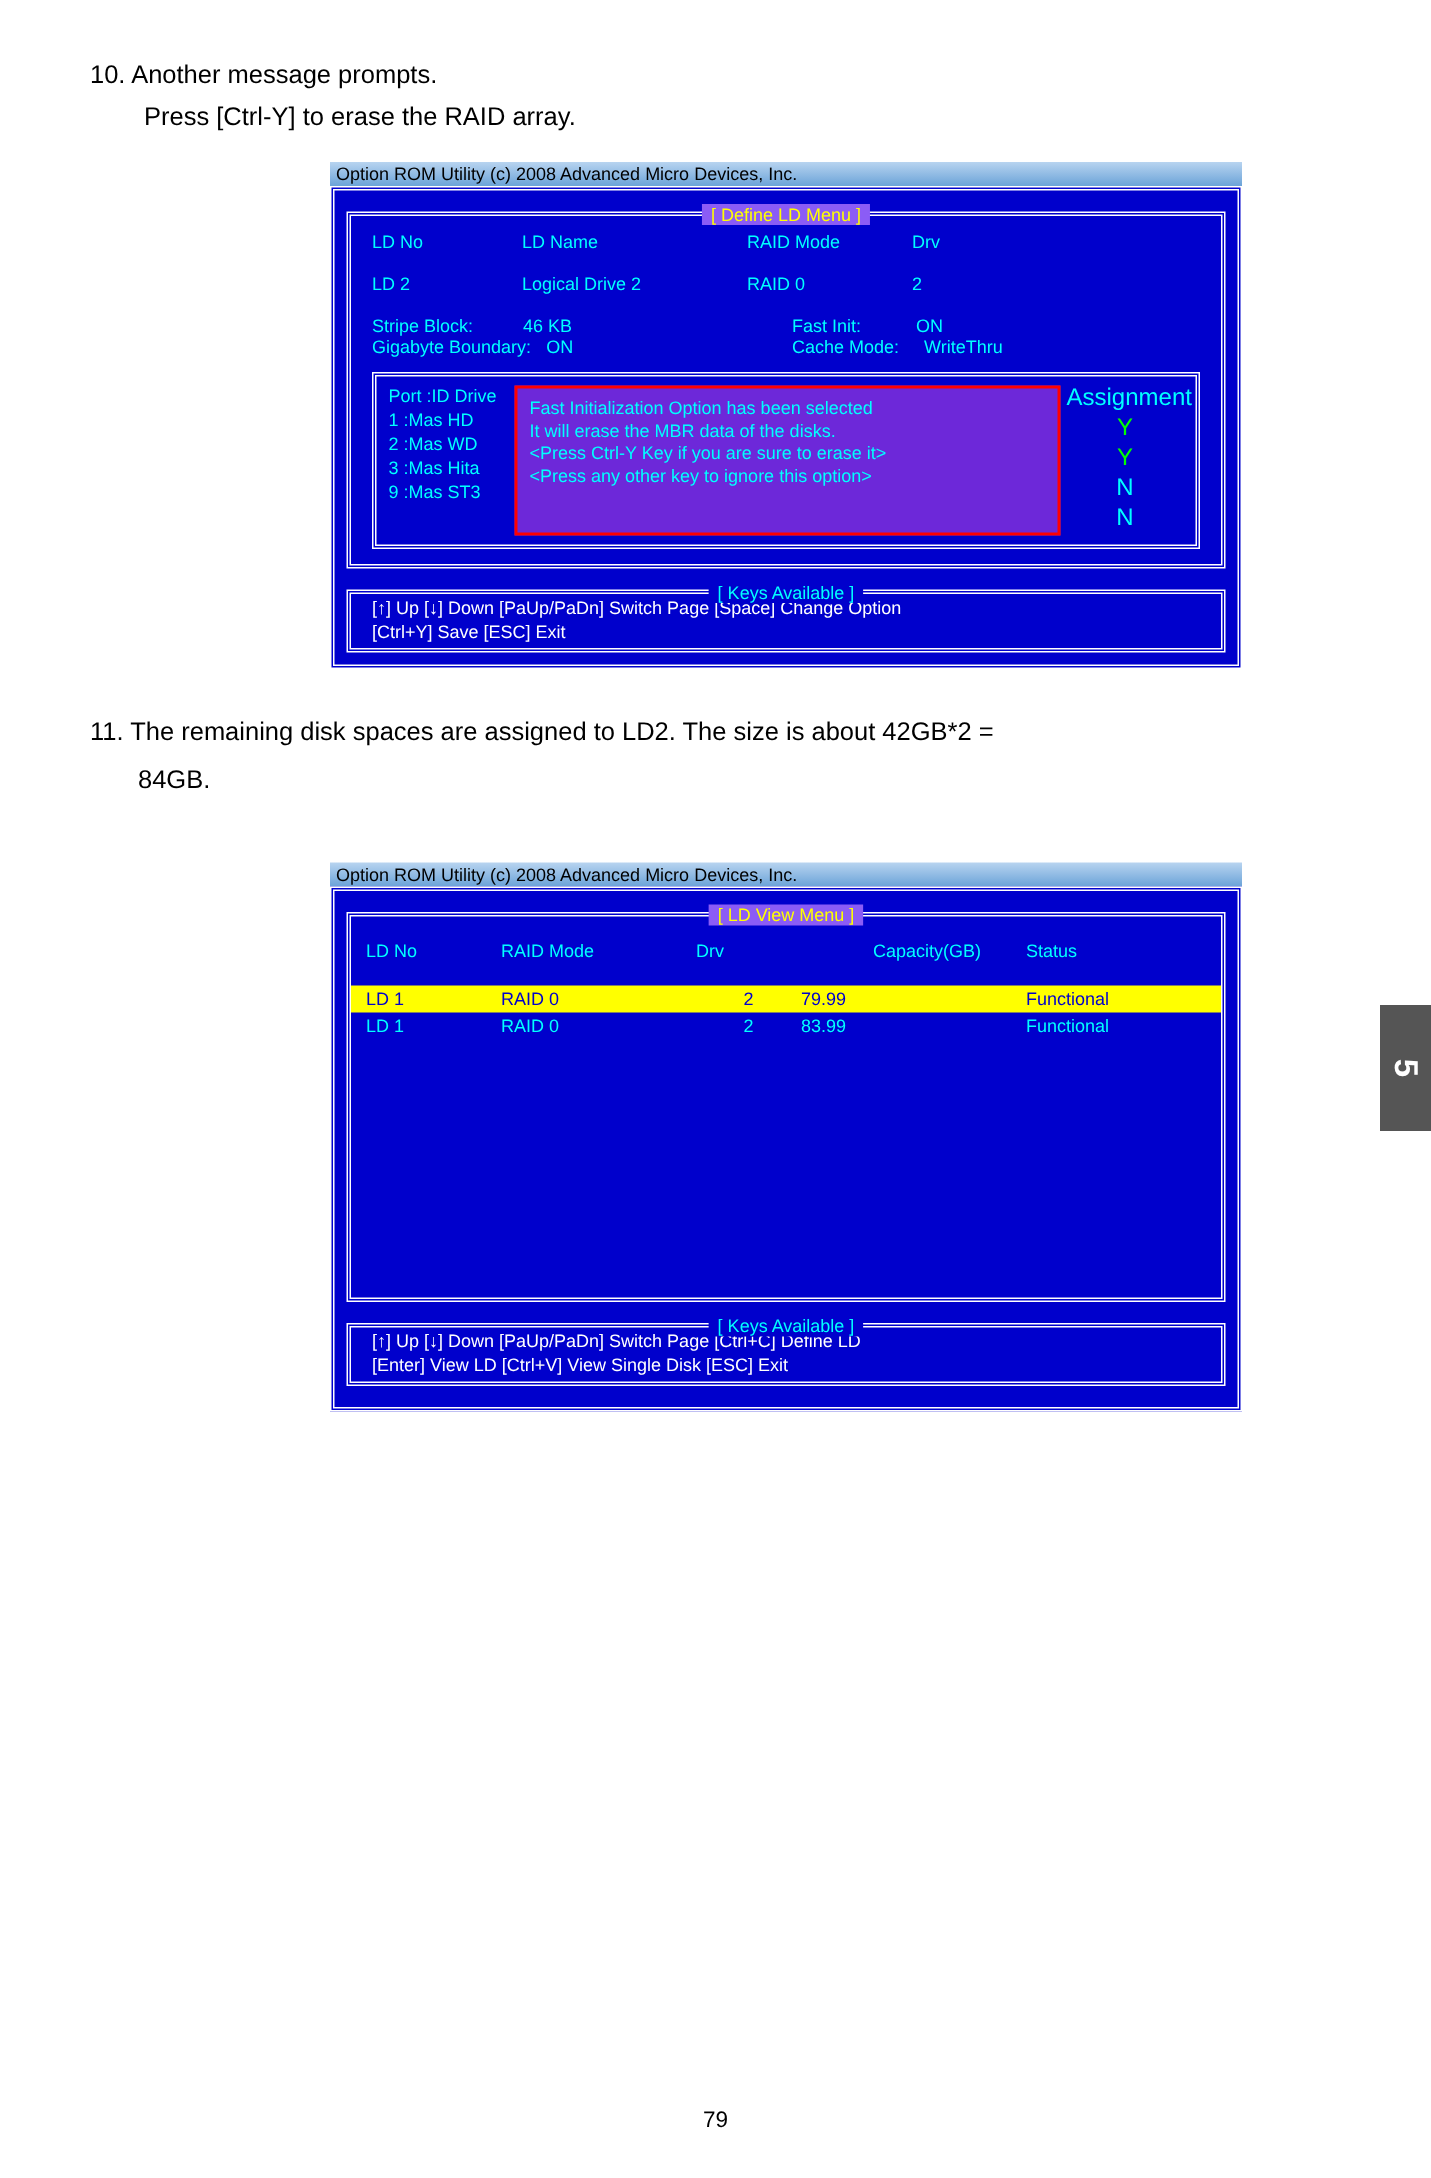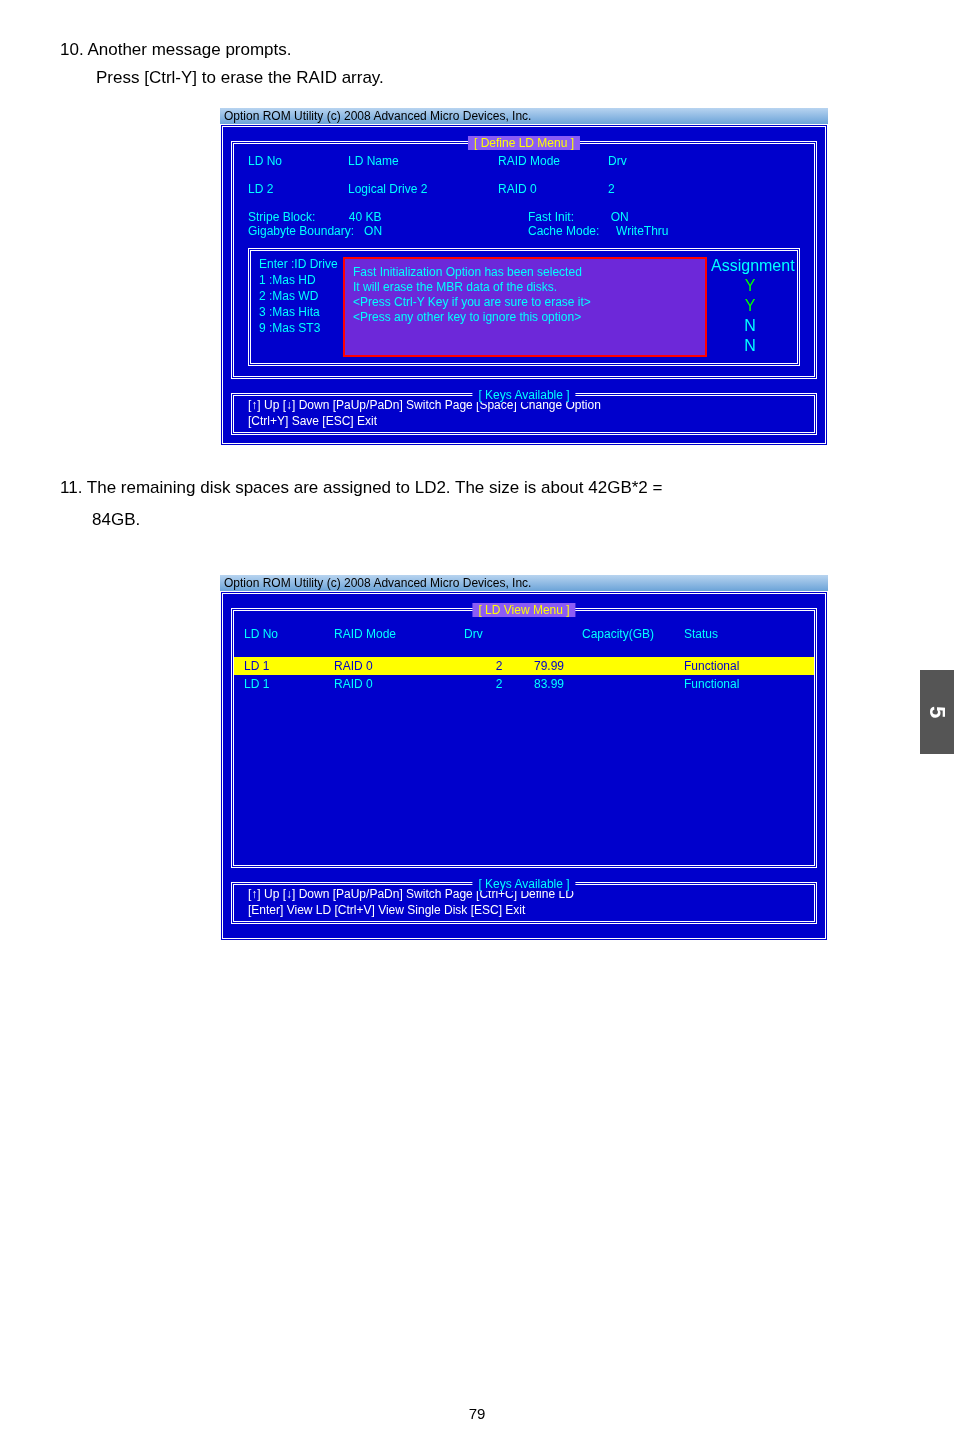--- a/index.html
+++ b/index.html
@@ -223,21 +223,21 @@
         </div>
         <div class="bios-row cyan">
           <div class="col-1">LD  2</div>
           <div class="col-2">Logical Drive 2</div>
           <div class="col-3">RAID 0</div>
           <div class="col-4">2</div>
         </div>
         <div class="stripe-row">
           <div class="stripe-left">
             <span class="cyan">Stripe Block:</span>
-            <span class="cyan">&nbsp;&nbsp;&nbsp;&nbsp;&nbsp;&nbsp;&nbsp;&nbsp;&nbsp;</span><span class="cyan">40   KB</span>
+            <span class="cyan">&nbsp;&nbsp;&nbsp;&nbsp;&nbsp;&nbsp;&nbsp;&nbsp;&nbsp;</span><span class="cyan">46   KB</span>
           </div>
           <div class="stripe-right">
             <span class="cyan">Fast Init:</span>
             <span class="cyan">&nbsp;&nbsp;&nbsp;&nbsp;&nbsp;&nbsp;&nbsp;&nbsp;&nbsp;</span>
             <span class="cyan">ON</span>
           </div>
         </div>
         <div class="stripe-row">
           <div class="stripe-left">
             <span class="cyan">Gigabyte Boundary:</span>
@@ -246,21 +246,21 @@
           </div>
           <div class="stripe-right">
             <span class="cyan">Cache Mode:</span>
             <span class="cyan">&nbsp;&nbsp;&nbsp;</span>
             <span class="cyan">WriteThru</span>
           </div>
         </div>
 
         <div class="inner-box">
           <div class="drive-col cyan">
-            <div class="line">Enter :ID  Drive</div>
+            <div class="line">Port :ID  Drive</div>
             <div class="line">1 :Mas HD</div>
             <div class="line">2 :Mas WD</div>
             <div class="line">3 :Mas Hita</div>
             <div class="line">9 :Mas ST3</div>
           </div>
           <div class="popup-box">
             <div class="pline">Fast Initialization Option has been selected</div>
             <div class="pline">It will erase the MBR data of the disks.</div>
             <div class="pline">&lt;Press Ctrl-Y Key if you are sure to erase it&gt;</div>
             <div class="pline">&lt;Press any other key to ignore this option&gt;</div>

